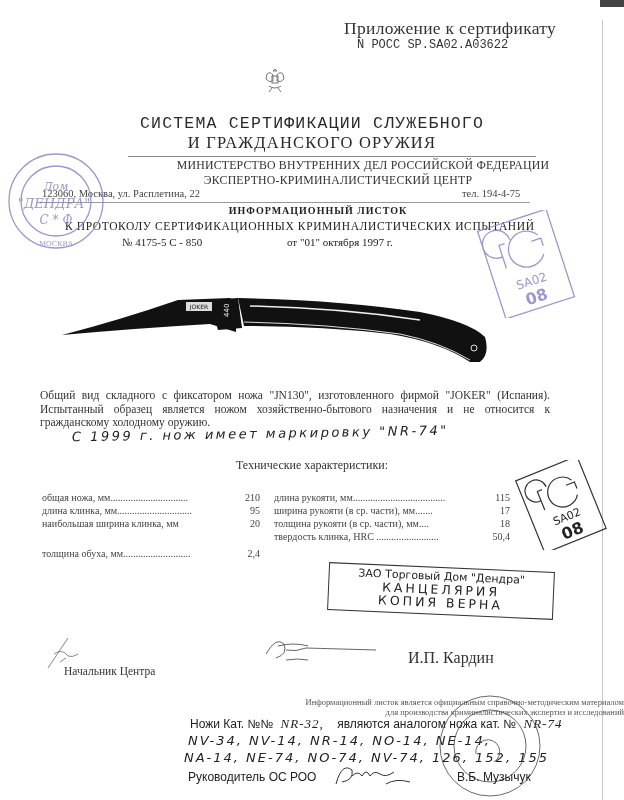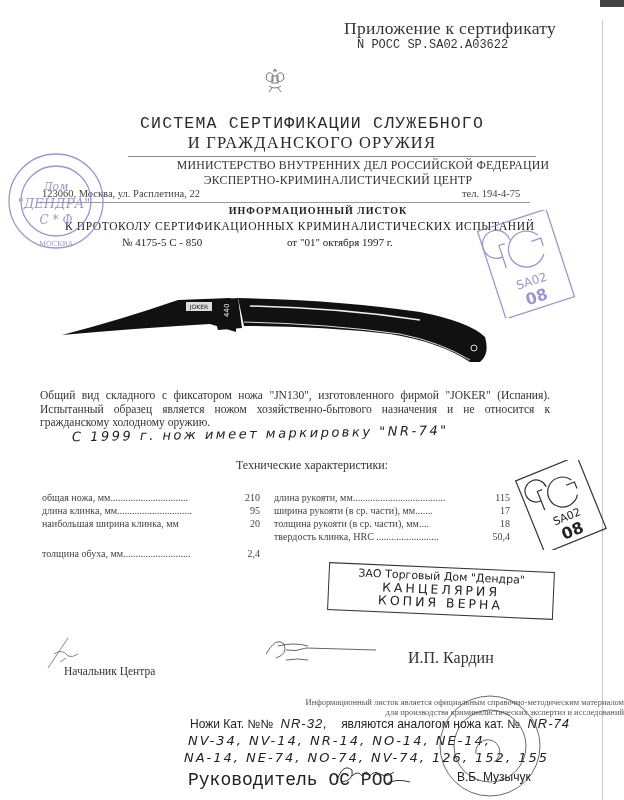--- a/index.html
+++ b/index.html
@@ -56,26 +56,26 @@
 
   .sig-head { left:64px; top:649px; font-size:11.5px; color:#333;margin-top:16px; }
   .sig-name { left:408px; top:649px; font-size:16px; color:#333; }
   .signature { position:absolute; }
 
   .footnote { left:0; width:624px; text-align:right; font-size:8.5px; color:#555; }
   .footnote.l1 { top:697px; padding-left:60px; box-sizing:border-box; }
   .footnote.l2 { top:707px; padding-left:40px; box-sizing:border-box; }
 
   .knives-line { left:190px; top:716px; font-family:"Liberation Sans","DejaVu Sans",sans-serif; font-size:12px; color:#222; }
-  .knives-line .hw { font-family:Liberation Sans, sans-serif; font-style:italic; font-size:13px; margin:0 10px 0 4px; letter-spacing:1px;}
+  .knives-line .hw { font-family:Liberation Serif, serif; font-style:italic; font-size:13px; margin:0 10px 0 4px; letter-spacing:1px;}
   .hw-line { font-family:"DejaVu Sans",sans-serif; font-style:italic; font-size:13px; letter-spacing:2px; color:#222; }
   .hw-line.l1 { left:188px; top:733px; }
   .hw-line.l2 { left:184px; top:750px; }
 
-  .head-os { left:188px; top:770px; font-family:Liberation Mono, monospace; font-size:18px; color:#222; }
+  .head-os { left:188px; top:770px; font-family:Liberation Sans, sans-serif; font-size:12px; color:#222; }
   .head-os-name { left:457px; top:770px; font-family:"Liberation Sans","DejaVu Sans",sans-serif; font-size:12px; color:#222; }
   .round-stamp { left:430px; top:690px; width:120px; height:110px; }
 </style>
 </head>
 <body>
 
 <div class="corner-mark"></div>
 <div class="right-edge"></div>
 
 <div class="abs appendix-title">Приложение к сертификату</div>

